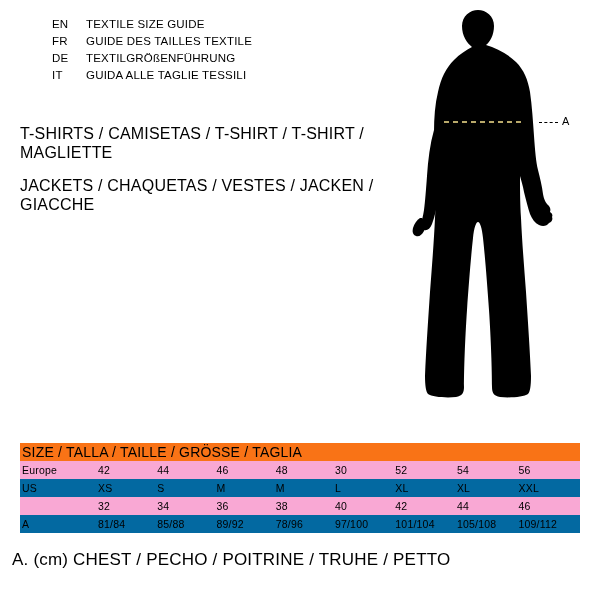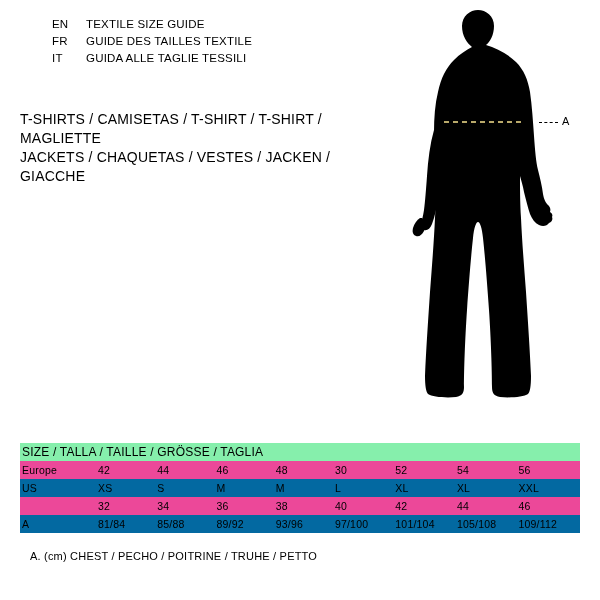--- a/index.html
+++ b/index.html
@@ -44,23 +44,24 @@
   }
 
   
   .garment-block {
     position: absolute;
     left: 20px;
     top: 110px;
     width: 360px;
   }
   .garment-line {
-    font-size: 14px;
+    font-size: 16px;
     line-height: 19px;
     letter-spacing: 0.2px;
+    margin-top: 14px;
   }
 
   
   .figure-wrap {
     position: absolute;
     left: 400px;
     top: 10px;
     width: 195px;
     height: 390px;
   }
@@ -100,63 +101,67 @@
     border-collapse: collapse;
     font-size: 10.5px;
     letter-spacing: 0.2px;
   }
   table.size-table td {
     padding: 0;
     height: 18px;
     vertical-align: middle;
   }
   .row-header td {
-    background: #86efac;
-    font-size: 12px;
+    background: #f97316;
+    font-size: 14px;
   }
   .row-shade td {
     background: #0369a1;
   }
   .row-plain td {
-    background: #ec4899;
+    background: #f9a8d4;
   }
   .col-label {
     width: 86px;
     padding-left: 2px !important;
   }
   .cell {
     width: 67px;
     text-align: left;
   }
   .hdr-span {
     padding-left: 2px !important;
   }
 
   
   .footnote {
     position: absolute;
-    left: 30px;
+    left: 12px;
     top: 550px;
-    font-size: 11px;
+    font-size: 17px;
     letter-spacing: 0.2px;
   }
 </style>
 </head>
 <body>
 
 <div class="page">
 
   <div class="lang-block">
     <div class="lang-row">
       <div class="lang-code">EN</div>
       <div class="lang-text">TEXTILE SIZE GUIDE</div>
     </div>
     <div class="lang-row">
       <div class="lang-code">FR</div>
       <div class="lang-text">GUIDE DES TAILLES TEXTILE</div>
+    </div>
+    <div class="lang-row">
+      <div class="lang-code">DE</div>
+      <div class="lang-text">TEXTILGRÖßENFÜHRUNG</div>
     </div>
     <div class="lang-row">
       <div class="lang-code">IT</div>
       <div class="lang-text">GUIDA ALLE TAGLIE TESSILI</div>
     </div>
   </div>
 
   <div class="garment-block">
     <div class="garment-line">T-SHIRTS / CAMISETAS / T-SHIRT / T-SHIRT / MAGLIETTE</div>
     <div class="garment-line">JACKETS / CHAQUETAS / VESTES / JACKEN / GIACCHE</div>
@@ -263,21 +268,21 @@
         <td class="cell">40</td>
         <td class="cell">42</td>
         <td class="cell">44</td>
         <td class="cell">46</td>
       </tr>
       <tr class="row-shade">
         <td class="col-label">A</td>
         <td class="cell">81/84</td>
         <td class="cell">85/88</td>
         <td class="cell">89/92</td>
-        <td class="cell">93/96</td>
+        <td class="cell">78/96</td>
         <td class="cell">97/100</td>
         <td class="cell">101/104</td>
         <td class="cell">105/108</td>
         <td class="cell">109/112</td>
       </tr>
     </tbody>
   </table>
 
   <div class="footnote">A. (cm) CHEST / PECHO / POITRINE / TRUHE / PETTO</div>
 

